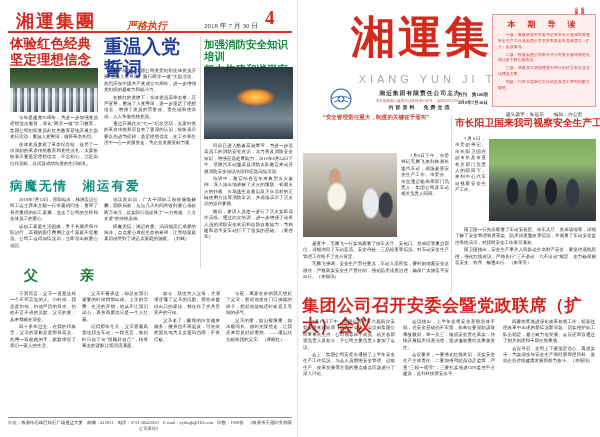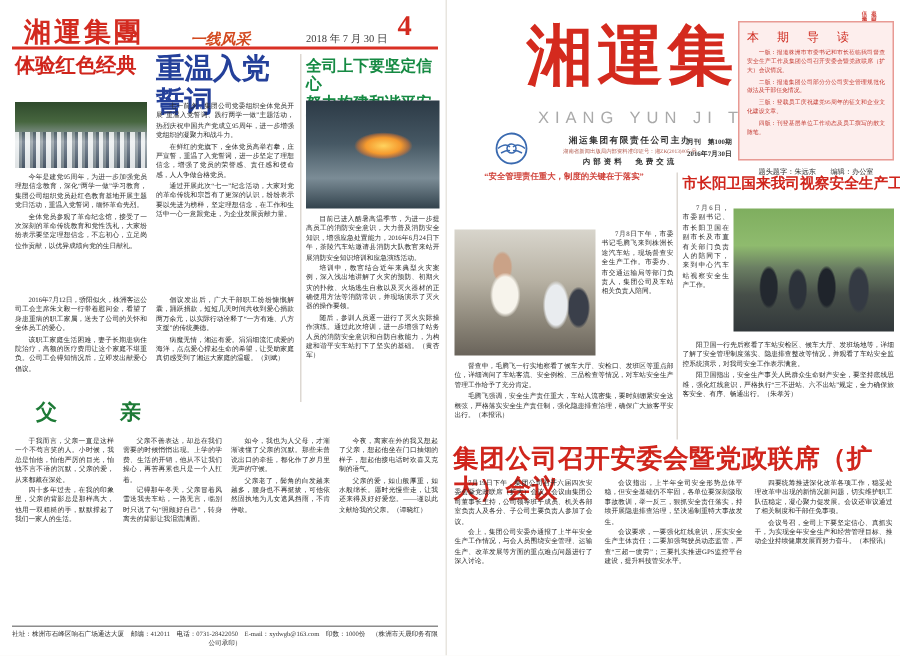--- a/index.html
+++ b/index.html
@@ -54,21 +54,21 @@
     letter-spacing:3px;text-align:center;line-height:1.1;}
   .rp-pinyin{left:318px;top:73px;width:254px;font-size:11px;color:#a9a9a9;letter-spacing:4px;
     text-align:center;font-family:"Liberation Sans",sans-serif;}
   .rp-logo{left:330px;top:88px;width:22px;height:22px;}
   .rp-pub{left:357px;top:89px;width:126px;text-align:center;}
   .rp-pub-l1{font-size:5.8px;font-weight:bold;color:#333;letter-spacing:1px;margin:0;}
   .rp-pub-l2{font-size:3.6px;color:#b05a4e;margin:1px 0 0;}
   .rp-pub-l3{font-size:5px;font-weight:bold;color:#333;letter-spacing:2px;margin:1px 0 0;}
   .rp-issue{left:458px;top:91px;width:46px;font-size:4.6px;font-weight:bold;color:#333;line-height:1.7;}
   .rp-digest{left:492px;top:14px;width:104px;height:93px;background:#fdeeed;border:1px solid #e89a94;box-sizing:border-box;padding:4px 5px;}
-  .rp-digest-title{font-size:8px;font-weight:normal;color:#cf2b20;letter-spacing:5px;text-align:left;margin:0 0 3px;}
+  .rp-digest-title{font-size:8px;font-weight:bold;color:#cf2b20;letter-spacing:5px;text-align:center;margin:0 0 3px;}
   .rp-credits{left:492px;top:111px;width:104px;font-size:4.8px;color:#333;text-align:center;}
   .al-slogan{left:303px;top:114px;width:146px;font-size:5.6px;font-weight:bold;color:#d0423a;text-align:center;}
   .al-title{left:303px;top:123px;width:146px;font-size:10px;color:#d0251c;}
   .al-photo{left:303px;top:153px;width:94px;height:84px;
     background:
       radial-gradient(ellipse 15px 22px at 36% 52%, #f7f4ec 0% 55%, rgba(0,0,0,0) 68%),
       radial-gradient(ellipse 10px 16px at 34% 30%, #caa287 0% 55%, rgba(0,0,0,0) 68%),
       radial-gradient(ellipse 13px 24px at 72% 60%, #e9ecef 0% 55%, rgba(0,0,0,0) 68%),
       radial-gradient(ellipse 11px 20px at 88% 62%, #3a3f4a 0% 58%, rgba(0,0,0,0) 70%),
       linear-gradient(180deg,#d8d5cc 0%,#b8b2a4 40%,#8a8477 75%,#69635a 100%);}
@@ -88,56 +88,58 @@
   .am-title{left:302px;top:296px;width:294px;font-size:17px;color:#d0251c;letter-spacing:0.5px;}
   .am-c{top:319px;width:92px;height:112px;}
   .am-c1{left:303px;} .am-c2{left:403px;} .am-c3{left:503px;}
 </style>
 </head>
 <body>
 
 <div class="spread">
 
   <div class="abs lp-masthead">湘運集團</div>
-  <div class="abs lp-tagline">一线风采</div>
+  <div class="abs lp-tagline">严格执行</div>
   <div class="abs lp-date">2018 年 7 月 30 日</div>
   <div class="abs lp-pagenum">4</div>
   <div class="abs lp-rule"></div>
 
   <div class="abs hl a1-title">
     <div>体验红色经典</div>
+    <div>坚定理想信念</div>
   </div>
   <div class="abs a1-photo"></div>
   <div class="abs micro a1-text">
       <p>今年是建党95周年，为进一步加强党员理想信念教育，深化“两学一做”学习教育，集团公司组织党员赴红色教育基地开展主题党日活动，重温入党誓词，缅怀革命先烈。</p>
       <p>全体党员参观了革命纪念馆，接受了一次深刻的革命传统教育和党性洗礼，大家纷纷表示要坚定理想信念，不忘初心，立足岗位作贡献，以优异成绩向党的生日献礼。</p>
     </div>
 
   <div class="abs hl a2-title">
     <div>重温入党誓词</div>
   </div>
   <div class="abs micro a2-text">
       <p>七一前夕，集团公司党委组织全体党员开展“重温入党誓词、践行两学一做”主题活动，热烈庆祝中国共产党成立95周年，进一步增强党组织的凝聚力和战斗力。</p>
       <p>在鲜红的党旗下，全体党员高举右拳，庄严宣誓，重温了入党誓词，进一步坚定了理想信念，增强了党员的荣誉感、责任感和使命感，人人争做合格党员。</p>
       <p>通过开展此次“七一”纪念活动，大家对党的革命传统和宗旨有了更深的认识，纷纷表示要以先进为榜样，坚定理想信念，在工作和生活中一心一意跟党走，为企业发展贡献力量。</p>
     </div>
 
   <div class="abs vline-lp"></div>
 
   <div class="abs hl a3-title">
-    <div>全司上下要坚定信心</div>
+    <div>加强消防安全知识培训</div>
     <div>努力构建和谐平安车站</div>
   </div>
   <div class="abs a3-photo"></div>
   <div class="abs micro a3-text">
       <p>目前已进入酷暑高温季节，为进一步提高员工的消防安全意识，大力普及消防安全知识，增强应急处置能力，2016年6月24日下午，茶陵汽车站邀请县消防大队教官来站开展消防安全知识培训和应急演练活动。</p>
       <p>培训中，教官结合近年来典型火灾案例，深入浅出地讲解了火灾的预防、初期火灾的扑救、火场逃生自救以及灭火器材的正确使用方法等消防常识，并现场演示了灭火器的操作要领。</p>
       <p>随后，参训人员逐一进行了灭火实际操作演练。通过此次培训，进一步增强了站务人员的消防安全意识和自防自救能力，为构建和谐平安车站打下了坚实的基础。（黄杏军）</p>
     </div>
 
+  <div class="abs hl a4-title">病魔无情　湘运有爱</div>
   <div class="abs micro a4-col1">
       <p>2016年7月12日，骄阳似火，株洲客运公司工会主席朱文毅一行带着慰问金，看望了身患重病的职工家属，送去了公司的关怀和全体员工的爱心。</p>
       <p>该职工家庭生活困难，妻子长期患病住院治疗，高额的医疗费用让这个家庭不堪重负。公司工会得知情况后，立即发出献爱心倡议。</p>
     </div>
   <div class="abs micro a4-col2">
       <p>倡议发出后，广大干部职工纷纷慷慨解囊，踊跃捐款，短短几天时间共收到爱心捐款两万余元，以实际行动诠释了“一方有难、八方支援”的传统美德。</p>
       <p>病魔无情，湘运有爱。涓涓细流汇成爱的海洋，点点爱心撑起生命的希望，让受助家庭真切感受到了湘运大家庭的温暖。（刘斌）</p>
     </div>
 
   <div class="abs hl a5-title">父　亲</div>

